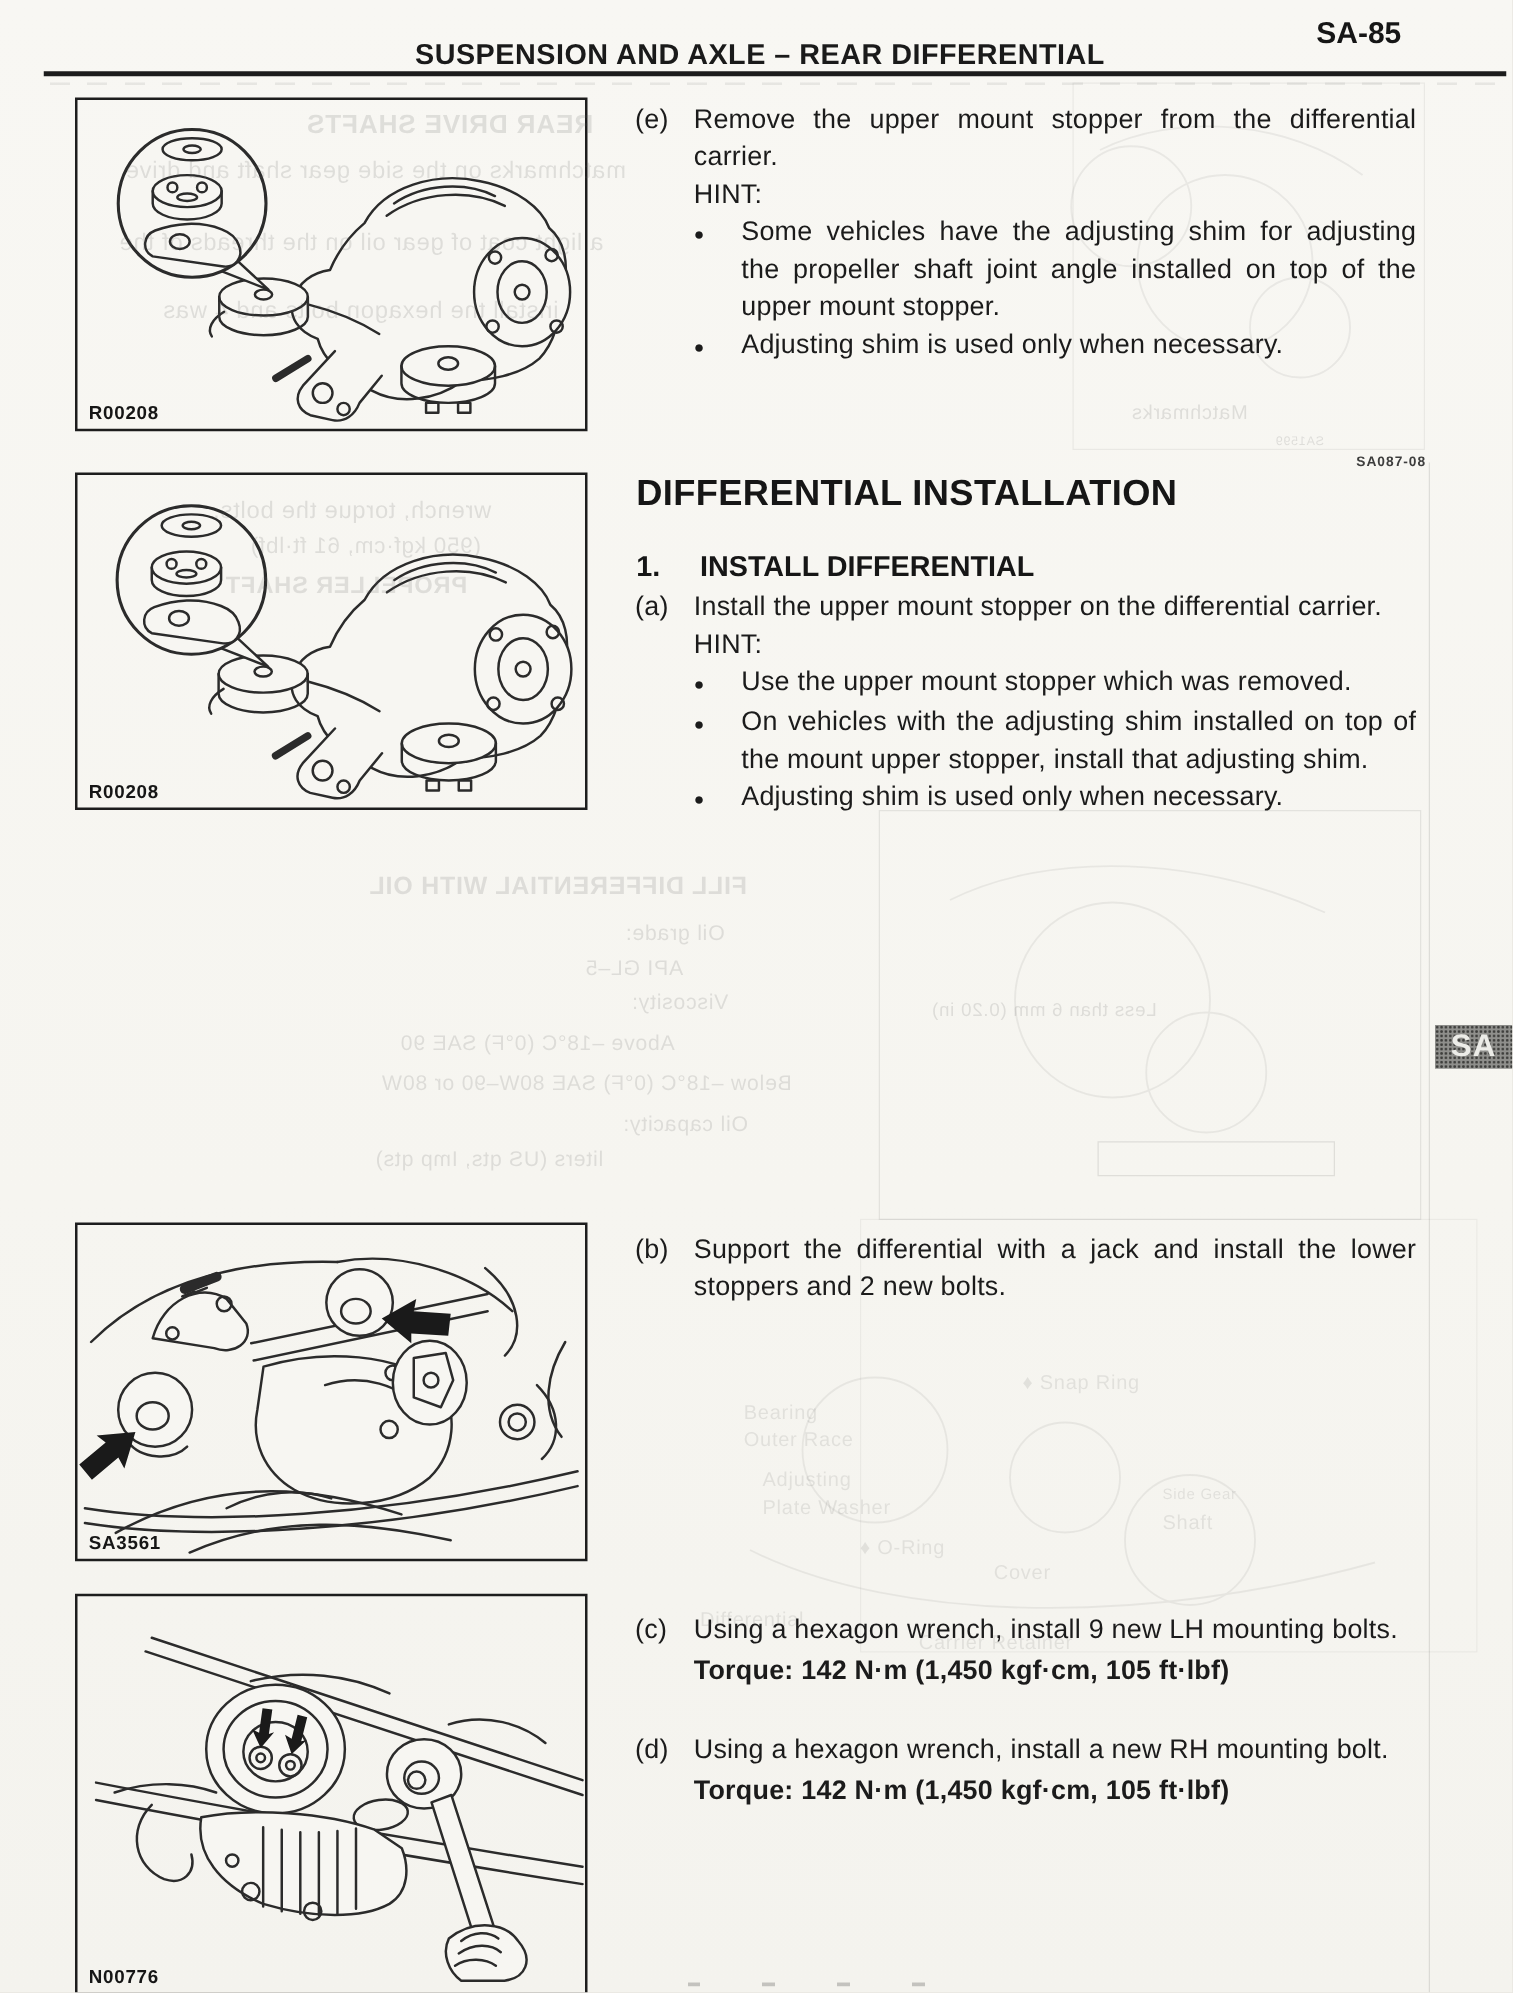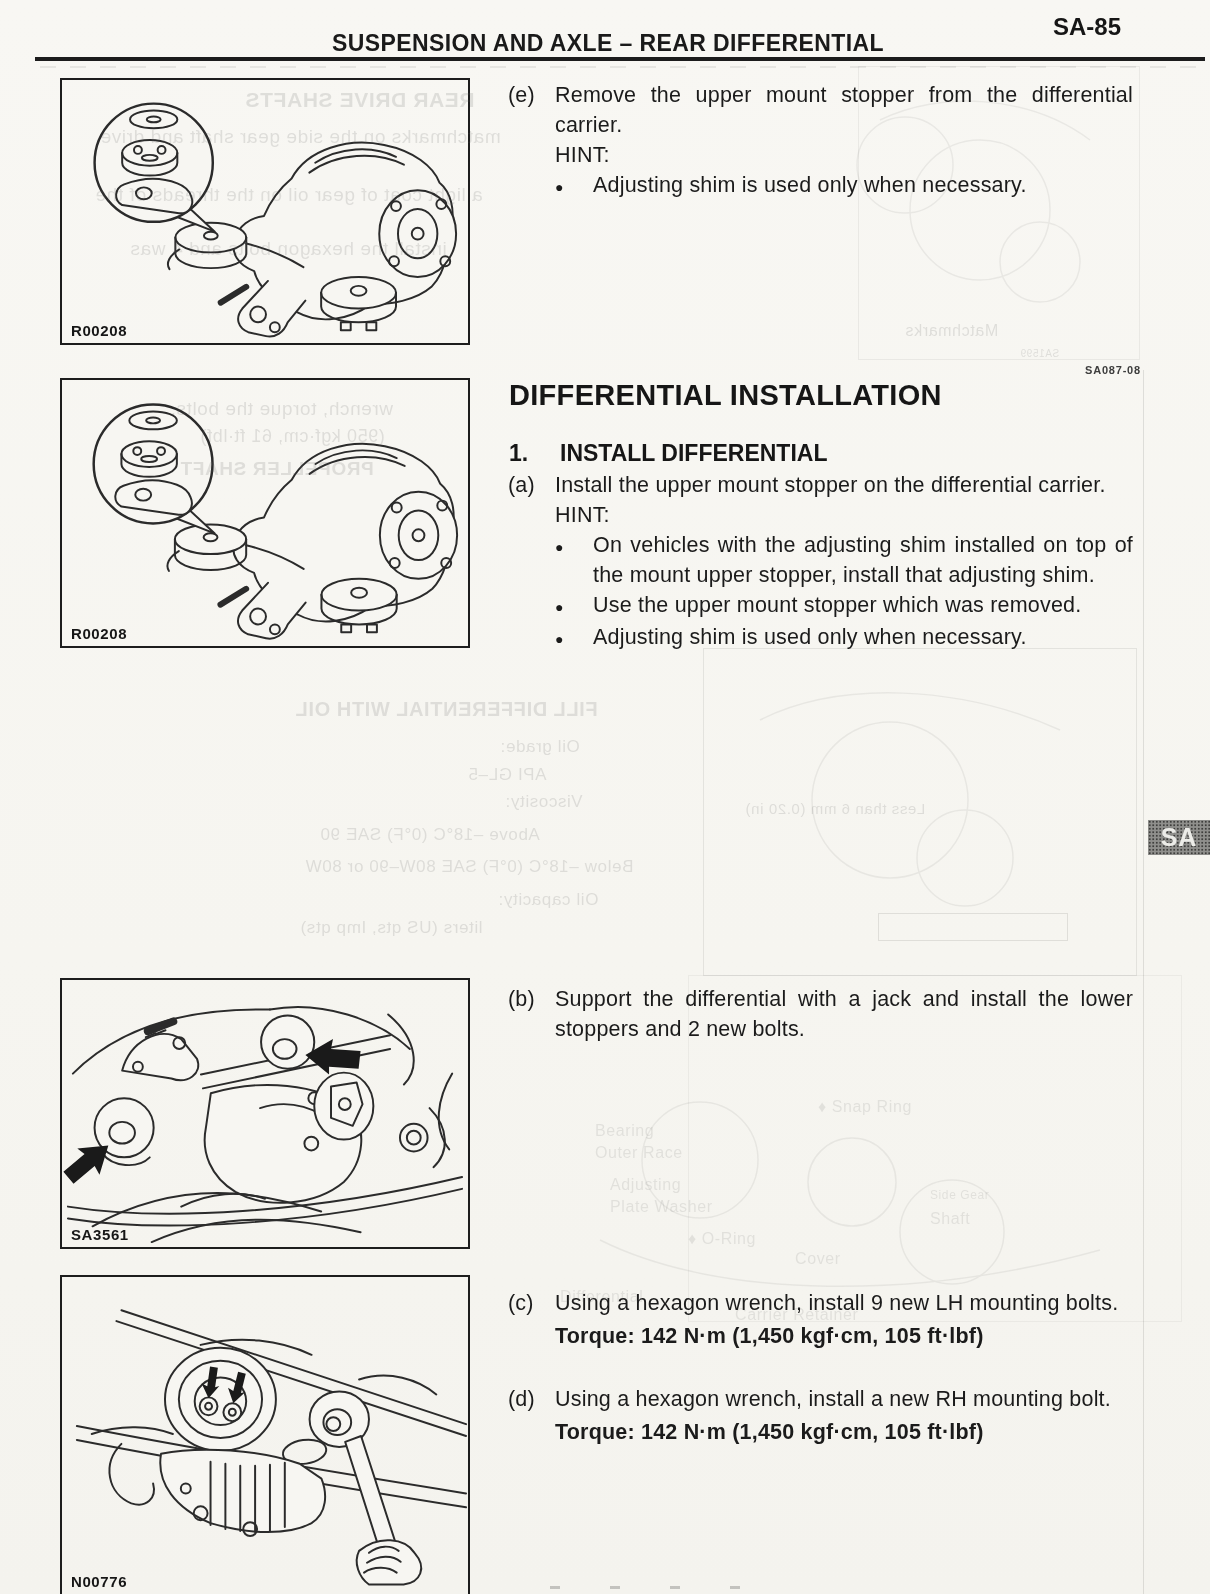--- a/index.html
+++ b/index.html
@@ -266,43 +266,47 @@
   </div>
 
   <div class="col" style="top:80px">
     <div class="step-row">
       <span class="plabel">(e)</span>
       <div class="ptext">Remove the upper mount stopper from the differential carrier.</div>
     </div>
     <div class="hint-label">HINT:</div>
     <div class="bullet">
       <span class="dot"></span>
+      <div class="btext">Some vehicles have the adjusting shim for adjusting the propeller shaft joint angle installed on top of the upper mount stopper.</div>
+    </div>
+    <div class="bullet">
+      <span class="dot"></span>
       <div class="btext">Adjusting shim is used only when necessary.</div>
     </div>
   </div>
 
   <div class="section-heading">DIFFERENTIAL INSTALLATION</div>
   <div class="catalog-code">SA087-08</div>
   <div class="step-heading">
     <span class="num">1.</span><span>INSTALL DIFFERENTIAL</span>
   </div>
 
   <div class="col" style="top:470px">
     <div class="step-row">
       <span class="plabel">(a)</span>
       <div class="ptext">Install the upper mount stopper on the differential carrier.</div>
     </div>
     <div class="hint-label">HINT:</div>
     <div class="bullet">
       <span class="dot"></span>
+      <div class="btext">Use the upper mount stopper which was removed.</div>
+    </div>
+    <div class="bullet">
+      <span class="dot"></span>
       <div class="btext">On vehicles with the adjusting shim installed on top of the mount upper stopper, install that adjusting shim.</div>
-    </div>
-    <div class="bullet">
-      <span class="dot"></span>
-      <div class="btext">Use the upper mount stopper which was removed.</div>
     </div>
     <div class="bullet">
       <span class="dot"></span>
       <div class="btext">Adjusting shim is used only when necessary.</div>
     </div>
   </div>
 
   <div class="col" style="top:984px">
     <div class="step-row">
       <span class="plabel">(b)</span>

